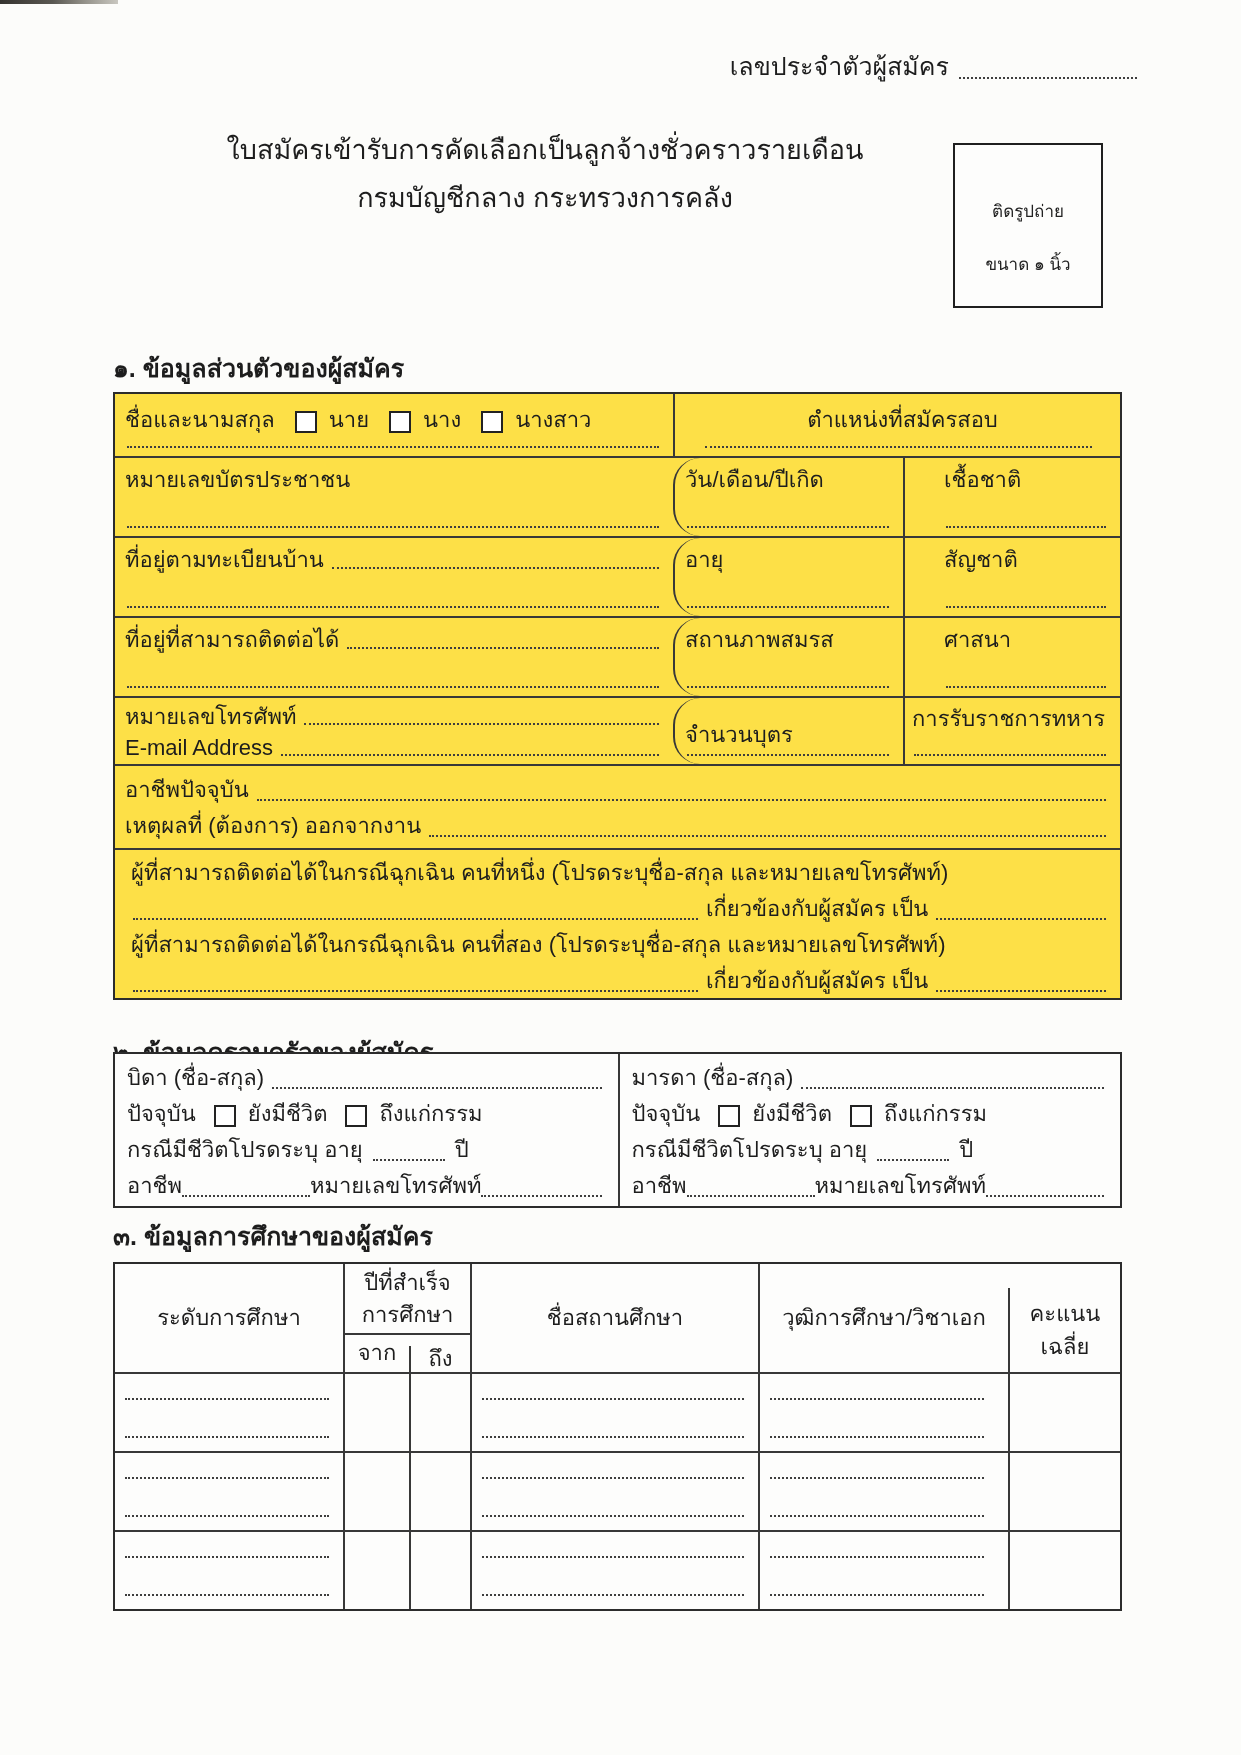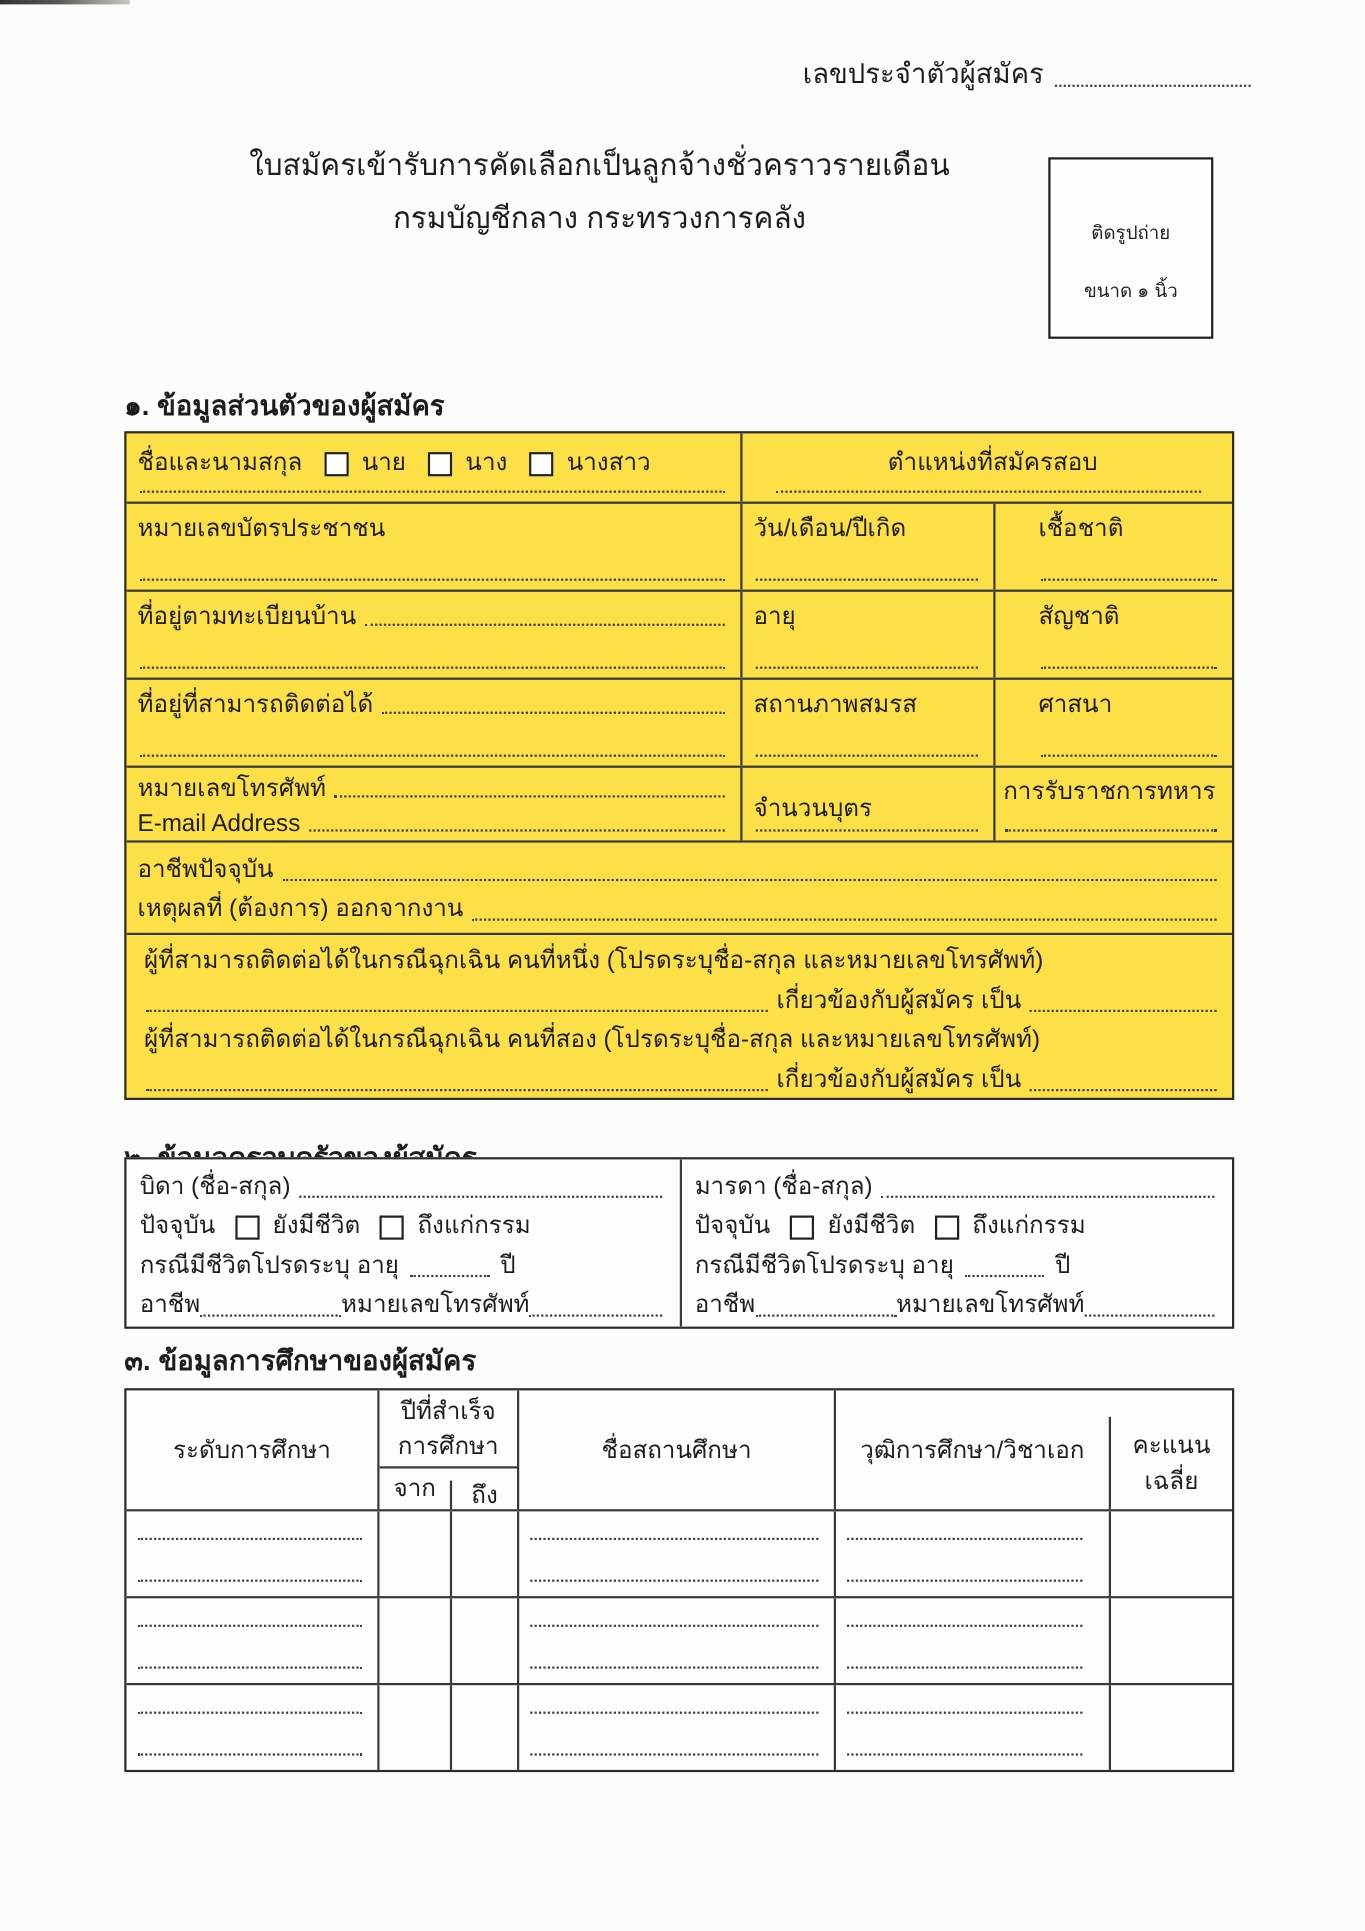--- a/index.html
+++ b/index.html
@@ -46,21 +46,21 @@
   
   .t1{
     position:absolute;left:113px;top:392px;width:1009px;
     border:2.5px solid #2c2c2c;box-sizing:border-box;background:#fde047;
     font-size:22px;
   }
   .t1row{display:flex;box-sizing:border-box;}
   .t1row + .t1row{border-top:2.5px solid #383838;}
   .cell{display:flex;flex-direction:column;box-sizing:border-box;padding-left:10px;}
   .cL{width:558px;}
-  .cM{width:230px;border-left:2.5px solid #383838;}
+  .cM{width:230px;border-left:2.5px solid #383838;border-radius:27px;}
   .cR{flex:1;border-left:2.5px solid #383838;padding-left:39px;}
   .cFull{width:100%;}
   .cMR{flex:1;border-left:2.5px solid #383838;}
   .lbl-top{padding-top:7px;line-height:1.4;}
   .bot-dots{margin:auto 14px 8px 2px;}
   .r1{height:62px;}
   .r2,.r3,.r4{height:80px;}
   .r5{height:68px;}
   .r6{height:84px;}
   .r7{height:150px;}

